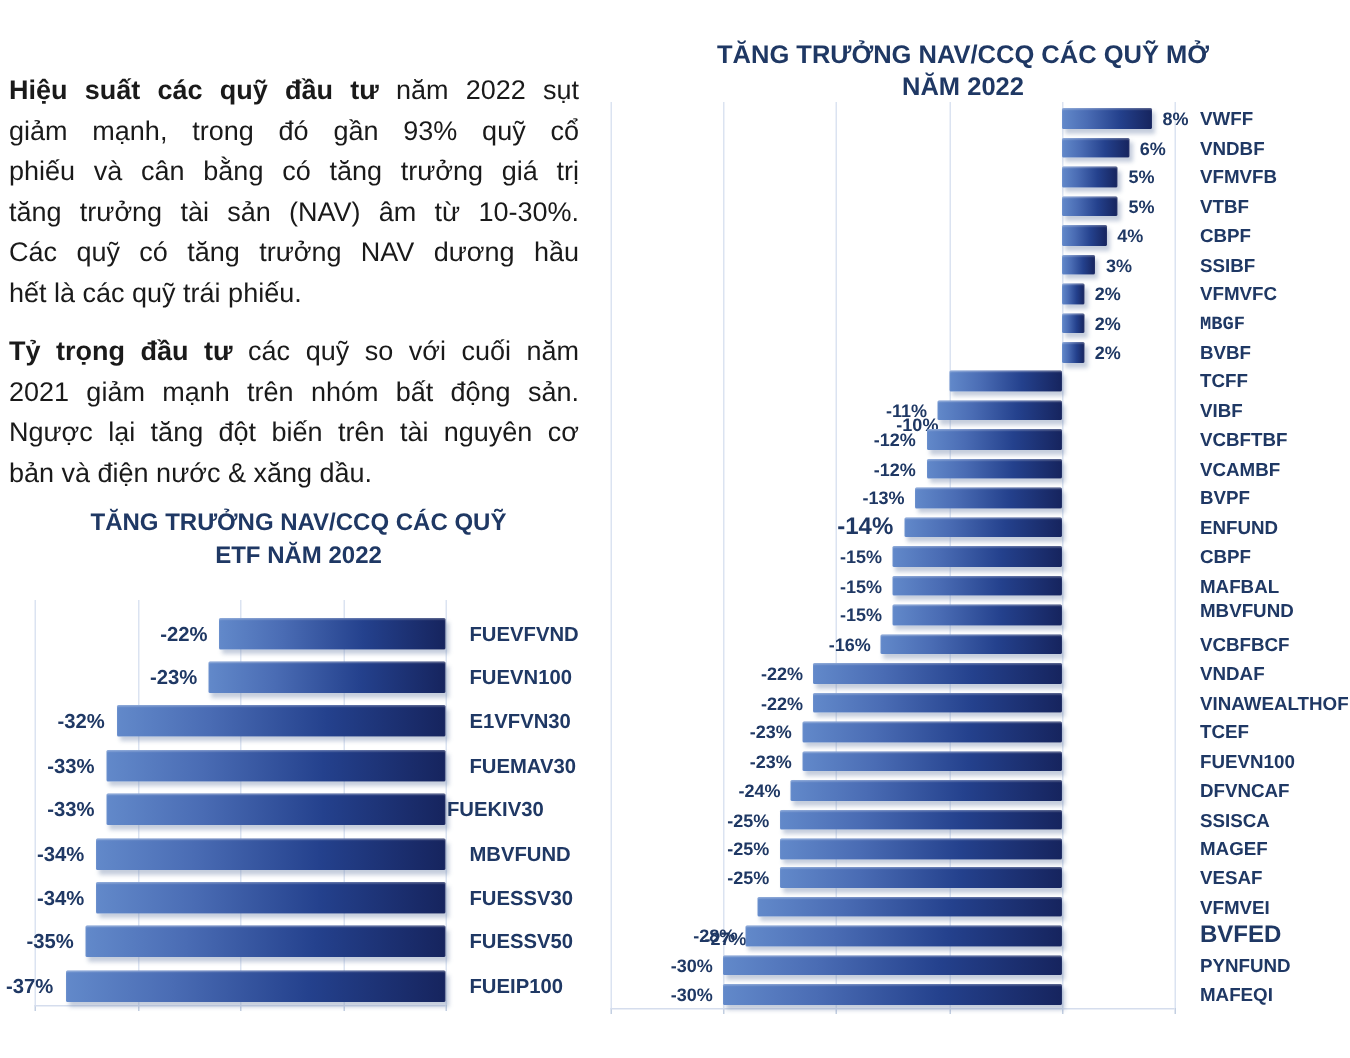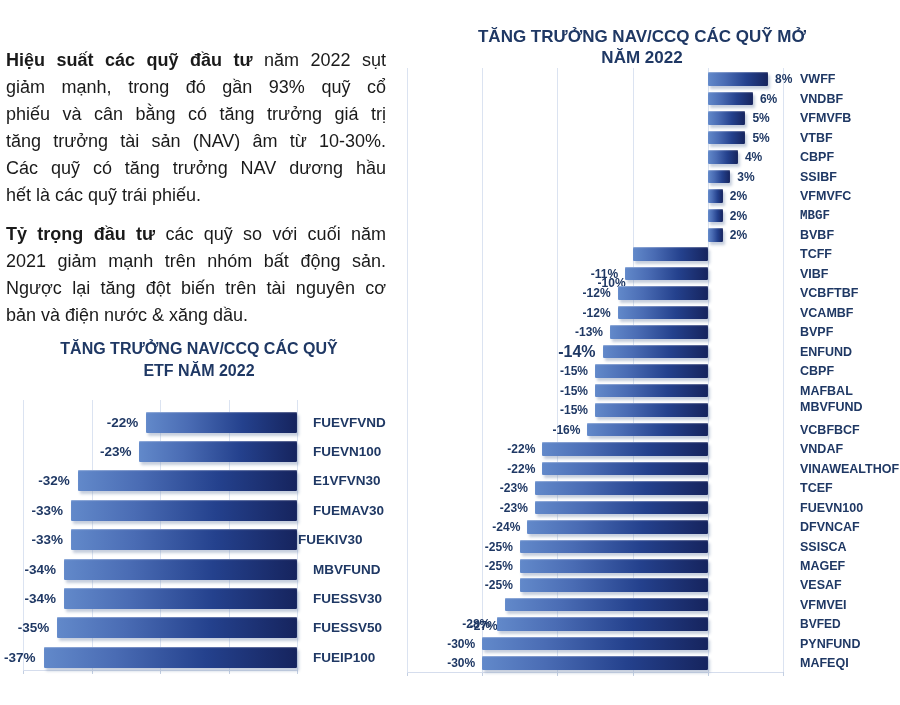--- a/index.html
+++ b/index.html
@@ -194,21 +194,21 @@
       <div class="vlabel neg" style="top: 491px; height: 13.5px; line-height: 14.5px; font-size: 12px; left: 47.8px; width: 58px;">-25%</div>
       <div class="clabel" style="top: 491px; height: 13.5px; line-height: 14.5px; font-size: 12.5px; left: 393px;">MAGEF</div>
       <div class="bar" style="top: 510.47px; height: 13.5px; width: 188px; left: 112.8px;"></div>
       <div class="vlabel neg" style="top: 510.47px; height: 13.5px; line-height: 14.5px; font-size: 12px; left: 47.8px; width: 58px;">-25%</div>
       <div class="clabel" style="top: 510.47px; height: 13.5px; line-height: 14.5px; font-size: 12.5px; left: 393px;">VESAF</div>
       <div class="bar" style="top: 529.94px; height: 13.5px; width: 203.04px; left: 97.76px;"></div>
       <div class="vlabel neg" style="top: 529.94px; height: 13.5px; line-height: 14.5px; font-size: 12px; left: 32.76px; width: 58px; margin-top: 21px;">-27%</div>
       <div class="clabel" style="top: 529.94px; height: 13.5px; line-height: 14.5px; font-size: 12.5px; left: 393px;">VFMVEI</div>
       <div class="bar" style="top: 549.41px; height: 13.5px; width: 210.56px; left: 90.24px;"></div>
       <div class="vlabel neg" style="top: 549.41px; height: 13.5px; line-height: 14.5px; font-size: 12px; left: 25.24px; width: 58px;">-28%</div>
-      <div class="clabel" style="top: 549.41px; height: 13.5px; line-height: 14.5px; font-size: 12px; left: 393px;">BVFED</div>
+      <div class="clabel" style="top: 549.41px; height: 13.5px; line-height: 14.5px; font-size: 16px; left: 393px;">BVFED</div>
       <div class="bar" style="top: 568.88px; height: 13.5px; width: 225.6px; left: 75.2px;"></div>
       <div class="vlabel neg" style="top: 568.88px; height: 13.5px; line-height: 14.5px; font-size: 12px; left: 10.2px; width: 58px;">-30%</div>
       <div class="clabel" style="top: 568.88px; height: 13.5px; line-height: 14.5px; font-size: 12.5px; left: 393px;">PYNFUND</div>
       <div class="bar" style="top: 588.35px; height: 13.5px; width: 225.6px; left: 75.2px;"></div>
       <div class="vlabel neg" style="top: 588.35px; height: 13.5px; line-height: 14.5px; font-size: 12px; left: 10.2px; width: 58px;">-30%</div>
       <div class="clabel" style="top: 588.35px; height: 13.5px; line-height: 14.5px; font-size: 12.5px; left: 393px;">MAFEQI</div>
     </div>
 
 </div>
 

